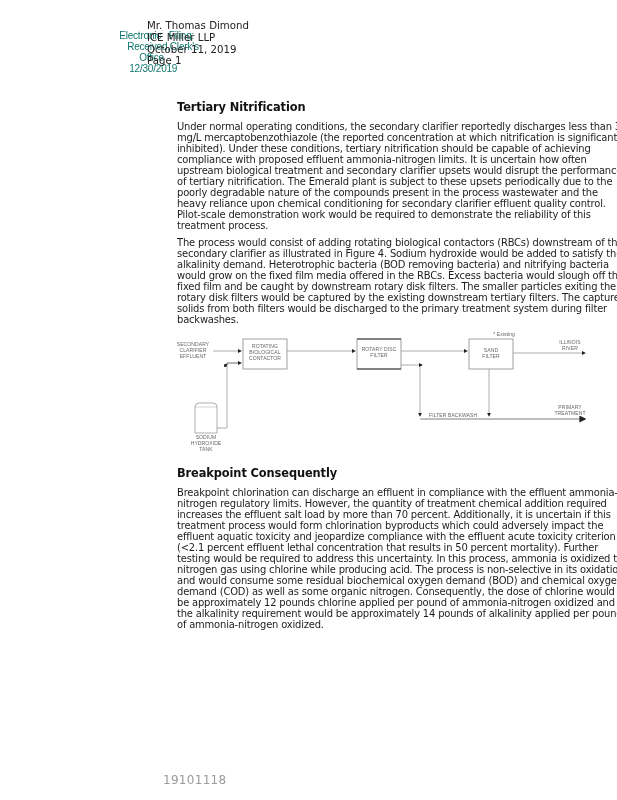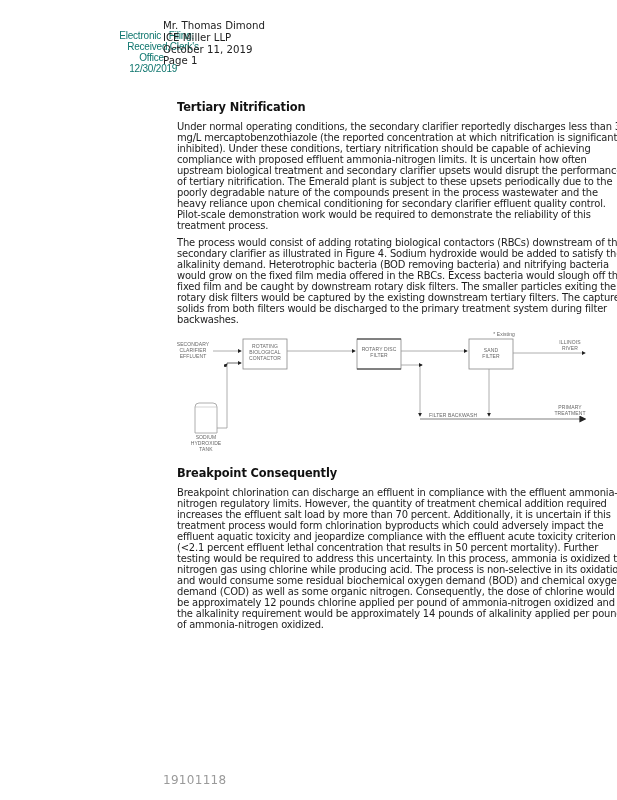--- a/index.html
+++ b/index.html
@@ -1,19 +1,19 @@
 <!DOCTYPE html>
 <html><head>
   <meta charset="utf-8">
   <style>
     html, body { margin: 0; padding: 0; background: #ffffff; }
     body { width: 617px; height: 800px; position: relative; overflow: hidden; font-family: "DejaVu Sans", sans-serif; color: #1a1a1a; }
     .stamp { position: absolute; left: 114px; top: 19px; font-family: "Liberation Sans", sans-serif; font-size: 10px; color: #0f766e; letter-spacing: -0.2px; white-space: pre; }
     .stamp span { display: inline-block; }
-    .letterhead { position: absolute; left: 163px; top: 20px; font-size: 10.2px; line-height: 11.8px; color: #222; }
+    .letterhead { position: absolute; left: 147px; top: 20px; font-size: 10.2px; line-height: 11.8px; color: #222; }
     .letterhead div { white-space: nowrap; }
     .content { position: absolute; left: 177px; top: 100px; width: 452px; }
     h2 { font-size: 11.4px; font-weight: bold; margin: 0 0 7px 0; color: #111; letter-spacing: -0.1px; }
     p { font-size: 9.95px; line-height: 11px; margin: 0 0 6px 0; letter-spacing: -0.18px; color: #1c1c1c; }
     .diagram { position: relative; width: 452px; height: 135px; margin: 4px 0 0 -2px; }
     .diagram svg { position: absolute; left: 0; top: 0; }
     .caption { text-align: left; padding-left: 98px; font-size: 9.6px; font-weight: bold; margin: 0 0 14px 0; color: #1c1c1c; letter-spacing: -0.15px; }
     .footer { position: absolute; left: 163px; top: 773px; font-size: 12px; color: #9a9a9a; letter-spacing: 0.3px; }
     .dlabel { font-family: "Liberation Sans", sans-serif; font-size: 5px; fill: #666; letter-spacing: 0.1px; }
   </style>

